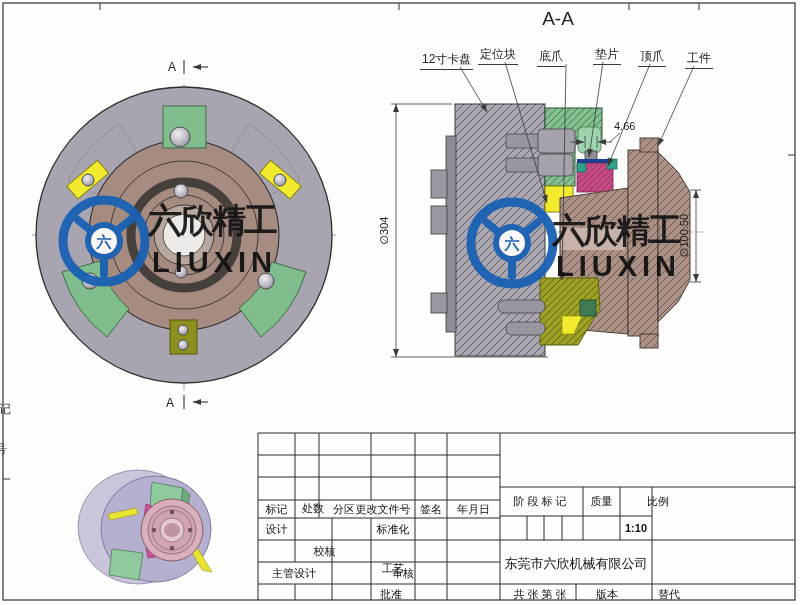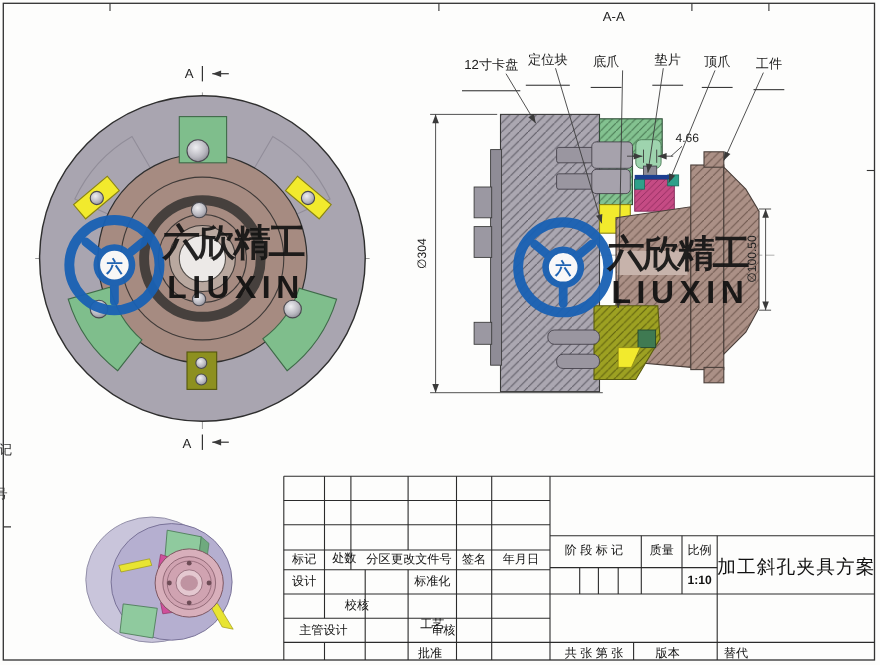--- a/index.html
+++ b/index.html
@@ -1,19 +1,19 @@
 <!DOCTYPE html>
 <html><head>
 <meta charset="utf-8">
 <style>
   html,body{margin:0;padding:0;background:#fff;}
   #sheet{position:relative;width:800px;height:605px;background:#fdfdfc;overflow:hidden;
          font-family:"Liberation Sans", sans-serif;color:#1a1a1a;}
   .abs{position:absolute;white-space:nowrap;}
-  .plabel{font-size:12px;color:#222;border-bottom:1px solid #3a3a3a;padding:0 2px 14px 2px;}
+  .plabel{font-size:12px;color:#222;border-bottom:1px solid #3a3a3a;padding:0 2px 1px 2px;}
   .dimv{font-size:11px;color:#222;text-align:center;transform:rotate(-90deg);transform-origin:center;}
   .dimh{font-size:11px;color:#222;}
   .tb{font-size:11px;color:#111;text-align:center;line-height:13px;}
   .tb-big{font-size:17px;letter-spacing:1px;font-weight:500;text-align:center;color:#111;}
   .tb-co{font-size:13px;text-align:center;color:#111;}
   .wm-cn{font-size:34px;font-weight:700;letter-spacing:-2px;color:#141414;opacity:.93;}
   .wm-en{font-size:29px;font-weight:800;letter-spacing:5px;color:#101010;opacity:.93;}
   .cutA{font-size:12px;color:#222;}
   .margin-note{font-size:12px;color:#333;}
   svg{position:absolute;left:0;top:0;}
@@ -221,21 +221,21 @@
   <g opacity="0.95">
     <circle cx="512" cy="243" r="41" fill="none" stroke="#1961b4" stroke-width="9"></circle>
     <line x1="497" y1="231" x2="486" y2="222" stroke="#1961b4" stroke-width="8" stroke-linecap="round"></line>
     <line x1="527" y1="231" x2="538" y2="222" stroke="#1961b4" stroke-width="8" stroke-linecap="round"></line>
     <line x1="512" y1="262" x2="512" y2="276" stroke="#1961b4" stroke-width="8" stroke-linecap="round"></line>
     <circle cx="512" cy="243" r="16" fill="#fdfdfd" stroke="#1961b4" stroke-width="6"></circle>
     <text x="512" y="249" text-anchor="middle" font-size="15" font-weight="bold" fill="#1961b4">六</text>
   </g>
 </svg>
 
-<div class="abs cutA" style="left:540px;top:8px;width:36px;text-align:center;font-size:12px;">A-A</div>
+<div class="abs cutA" style="left:540px;top:8px;width:36px;text-align:center;font-size:19px;">A-A</div>
 <div class="abs cutA" style="left:168px;top:60px;">A</div>
 <div class="abs cutA" style="left:166px;top:396px;">A</div>
 
 <div class="abs plabel" style="left:420px;top:51px;">12寸卡盘</div>
 <div class="abs plabel" style="left:478px;top:46px;">定位块</div>
 <div class="abs plabel" style="left:537px;top:48px;">底爪</div>
 <div class="abs plabel" style="left:593px;top:46px;">垫片</div>
 <div class="abs plabel" style="left:638px;top:48px;">顶爪</div>
 <div class="abs plabel" style="left:685px;top:50px;">工件</div>
 
@@ -261,20 +261,20 @@
 <div class="abs tb" style="left:258px;top:523px;width:37px;">设计</div>
 <div class="abs tb" style="left:371px;top:523px;width:44px;">标准化</div>
 <div class="abs tb" style="left:258px;top:545px;width:37px;margin-left:48px;">校核</div>
 <div class="abs tb" style="left:371px;top:562px;width:44px;">工艺</div>
 <div class="abs tb" style="left:256px;top:567px;width:76px;">主管设计</div>
 <div class="abs tb" style="left:371px;top:567px;width:64px;">审核</div>
 <div class="abs tb" style="left:371px;top:588px;width:40px;">批准</div>
 
 <div class="abs tb" style="left:500px;top:495px;width:83px;letter-spacing:3px;">阶段标记</div>
 <div class="abs tb" style="left:583px;top:495px;width:37px;">质量</div>
-<div class="abs tb" style="left:620px;top:495px;width:32px;">比例</div>
+<div class="abs tb" style="left:620px;top:495px;width:32px;padding-left:22px;">比例</div>
 <div class="abs tb" style="left:620px;top:522px;width:32px;font-weight:bold;">1:10</div>
-<div class="abs tb-big" style="left:652px;top:504px;width:143px;">加工斜孔夹具方案</div>
+<div class="abs tb-co" style="left:500px;top:555px;width:152px;">东莞市六欣机械有限公司</div>
 <div class="abs tb" style="left:504px;top:588px;width:72px;">共 张 第 张</div>
 <div class="abs tb" style="left:596px;top:588px;width:40px;text-align:left;">版本</div>
 <div class="abs tb" style="left:658px;top:588px;width:40px;text-align:left;">替代</div>
 
 </div>
 
 </body></html>

